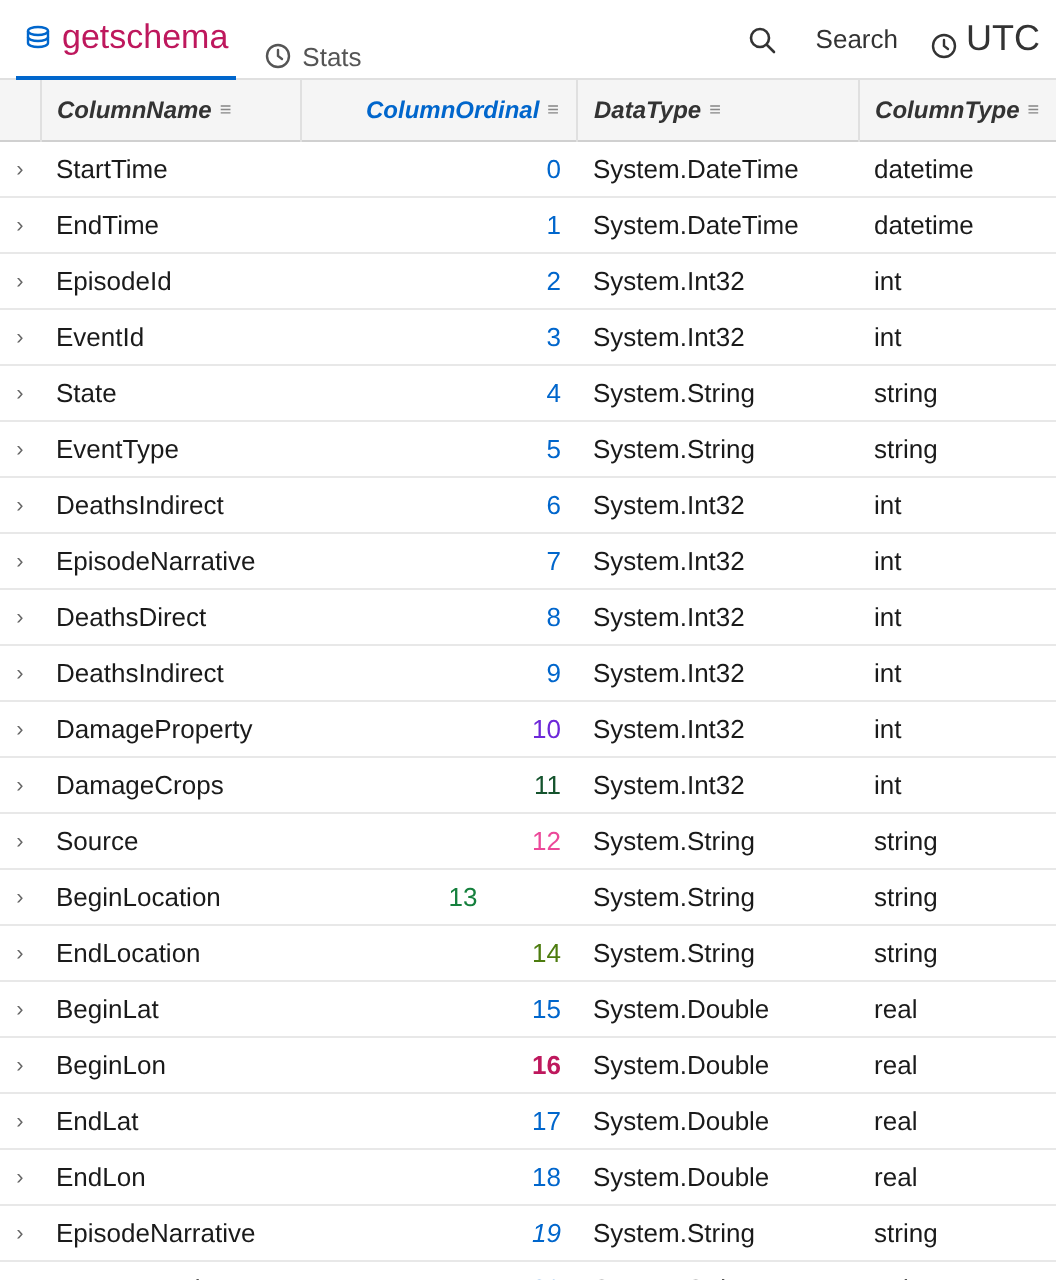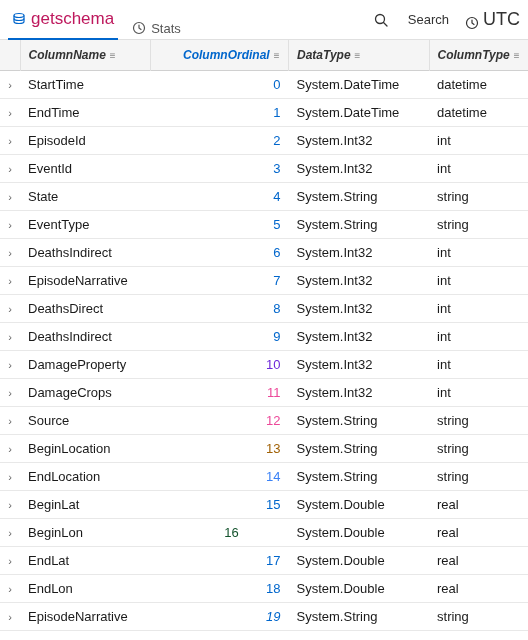--- a/index.html
+++ b/index.html
@@ -287,56 +287,56 @@
         <tr>
           <td class="expand-cell">›</td>
           <td class="col-name">DamageProperty</td>
           <td class="col-ordinal" style="color: #6d28d9; text-align: right;">10</td>
           <td class="col-datatype">System.Int32</td>
           <td class="col-coltype">int</td>
         </tr>
         <tr>
           <td class="expand-cell">›</td>
           <td class="col-name">DamageCrops</td>
-          <td class="col-ordinal" style="color: #ec4899; text-align: right;">11</td>
+          <td class="col-ordinal" style="color: #14532d; text-align: right;">11</td>
           <td class="col-datatype">System.Int32</td>
           <td class="col-coltype">int</td>
         </tr>
         <tr>
           <td class="expand-cell">›</td>
           <td class="col-name">Source</td>
           <td class="col-ordinal" style="color: #ec4899; text-align: right;">12</td>
           <td class="col-datatype">System.String</td>
           <td class="col-coltype">string</td>
         </tr>
         <tr>
           <td class="expand-cell">›</td>
           <td class="col-name">BeginLocation</td>
-          <td class="col-ordinal" style="color: #a16207; text-align: right;">13</td>
+          <td class="col-ordinal" style="color: #15803d; text-align: center;">13</td>
           <td class="col-datatype">System.String</td>
           <td class="col-coltype">string</td>
         </tr>
         <tr>
           <td class="expand-cell">›</td>
           <td class="col-name">EndLocation</td>
-          <td class="col-ordinal" style="color: #3b82f6; text-align: right;">14</td>
+          <td class="col-ordinal" style="color: #4d7c0f; text-align: right;">14</td>
           <td class="col-datatype">System.String</td>
           <td class="col-coltype">string</td>
         </tr>
         <tr>
           <td class="expand-cell">›</td>
           <td class="col-name">BeginLat</td>
           <td class="col-ordinal" style="color: rgb(0, 102, 204); text-align: right;">15</td>
           <td class="col-datatype">System.Double</td>
           <td class="col-coltype">real</td>
         </tr>
         <tr>
           <td class="expand-cell">›</td>
           <td class="col-name">BeginLon</td>
-          <td class="col-ordinal" style="color: #14532d; text-align: center;">16</td>
+          <td class="col-ordinal" style="color: #be185d; text-align: right; font-weight: bold;">16</td>
           <td class="col-datatype">System.Double</td>
           <td class="col-coltype">real</td>
         </tr>
         <tr>
           <td class="expand-cell">›</td>
           <td class="col-name">EndLat</td>
           <td class="col-ordinal" style="color: rgb(0, 102, 204); text-align: right;">17</td>
           <td class="col-datatype">System.Double</td>
           <td class="col-coltype">real</td>
         </tr>

